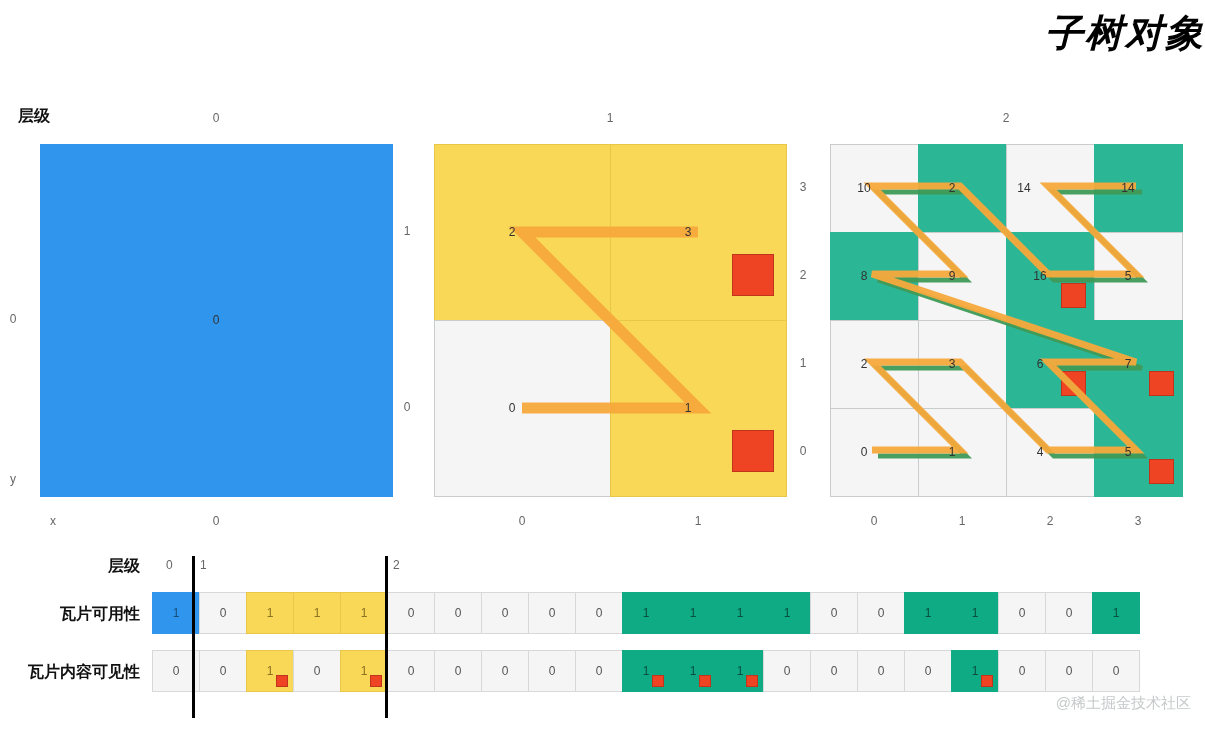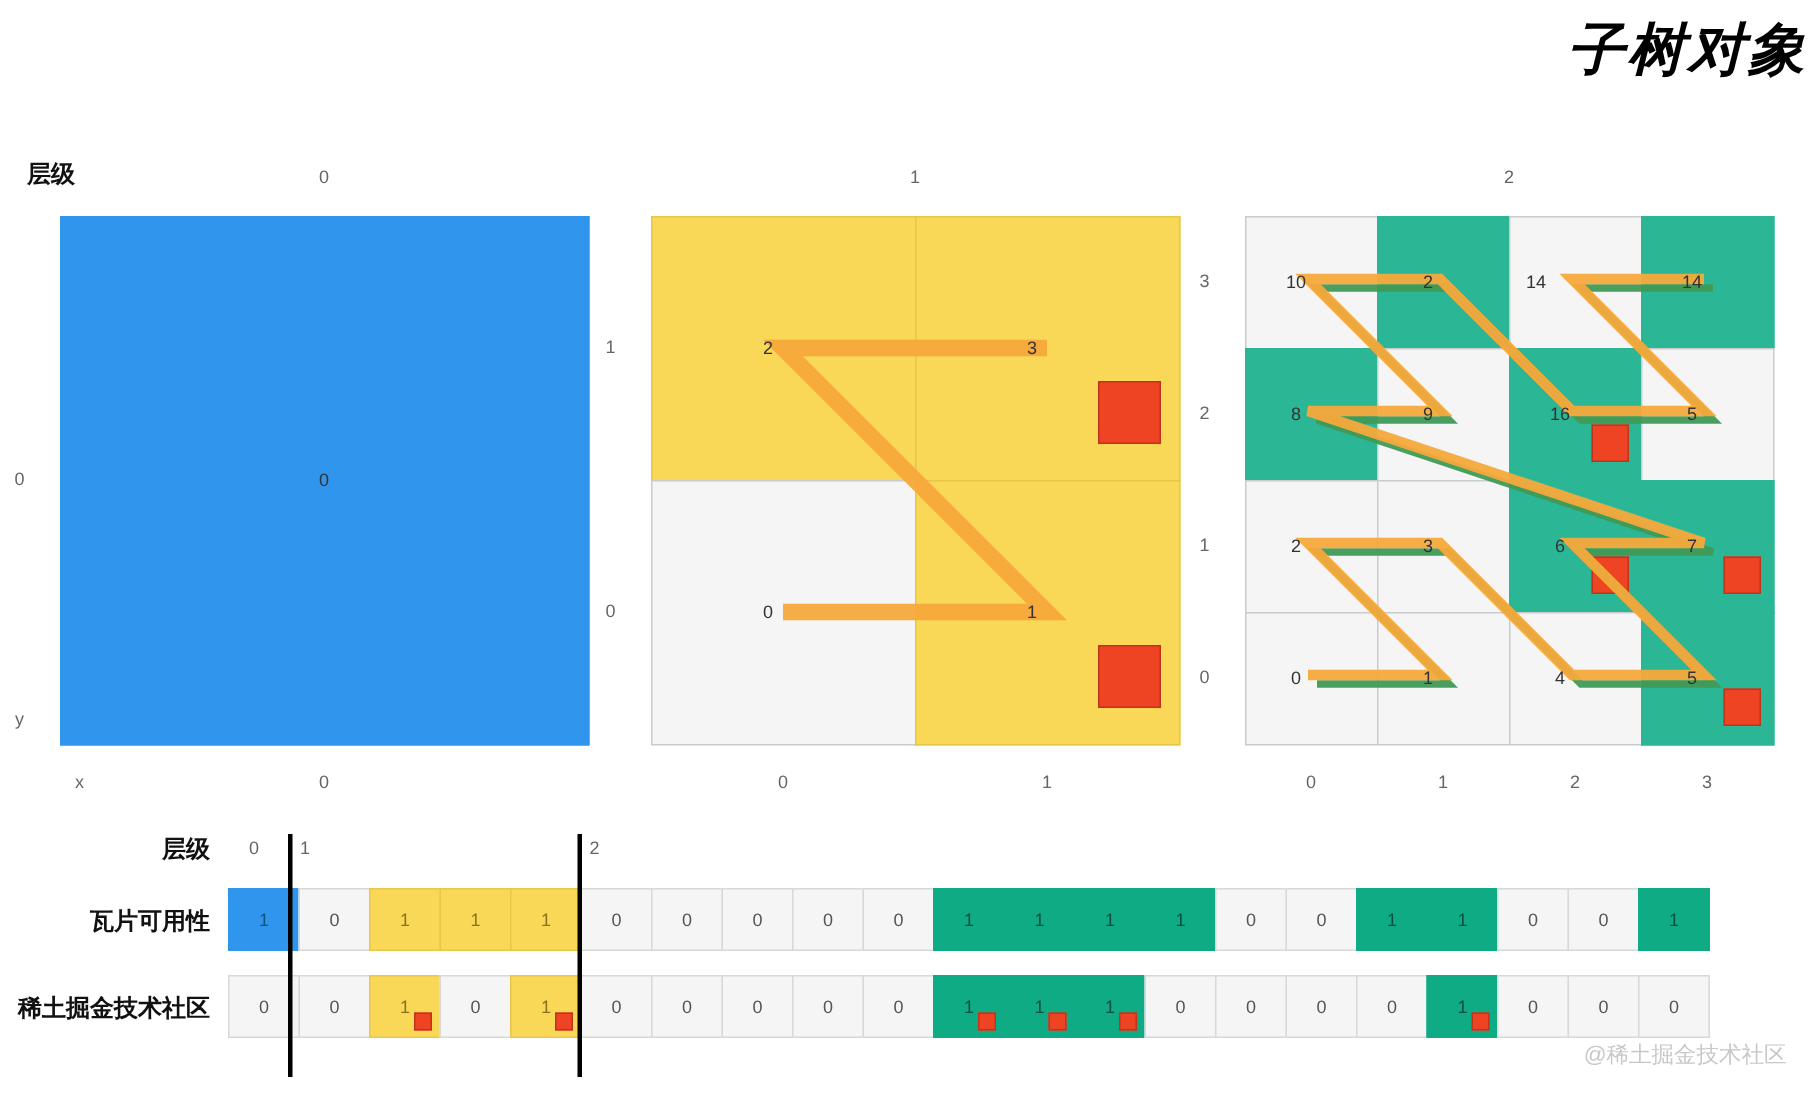--- a/index.html
+++ b/index.html
@@ -254,21 +254,21 @@
     <div class="axis-label" style="left: 1108px; top: 514px; width: 60px;">3</div>
     <div class="axis-label" style="left: 788px; top: 444px; width: 30px;">0</div>
     <div class="axis-label" style="left: 788px; top: 356px; width: 30px;">1</div>
     <div class="axis-label" style="left: 788px; top: 268px; width: 30px;">2</div>
     <div class="axis-label" style="left: 788px; top: 180px; width: 30px;">3</div>
   </div>
 
 <div id="bitstream">
   <div class="row-label" style="left:0; top:8px; width:140px;">层级</div>
   <div class="row-label" style="left:0; top:56px; width:140px;">瓦片可用性</div>
-  <div class="row-label" style="left:0; top:114px; width:140px;">稀土掘金技术社区</div>
+  <div class="row-label" style="left:0; top:114px; width:140px;">瓦片内容可见性</div>
 
   <div id="level-ticks-host">
       <div class="lvl-tick" style="left: 166px; top: 10px;">0</div>
       <div class="lvl-tick" style="left: 200px; top: 10px;">1</div>
       <div class="lvl-tick" style="left: 393px; top: 10px;">2</div>
     </div>
   <div class="bitrow" id="avail-row" style="left:152px; top:44px;">
       <div class="bit v-blue">
         <span>1</span>
       </div>

